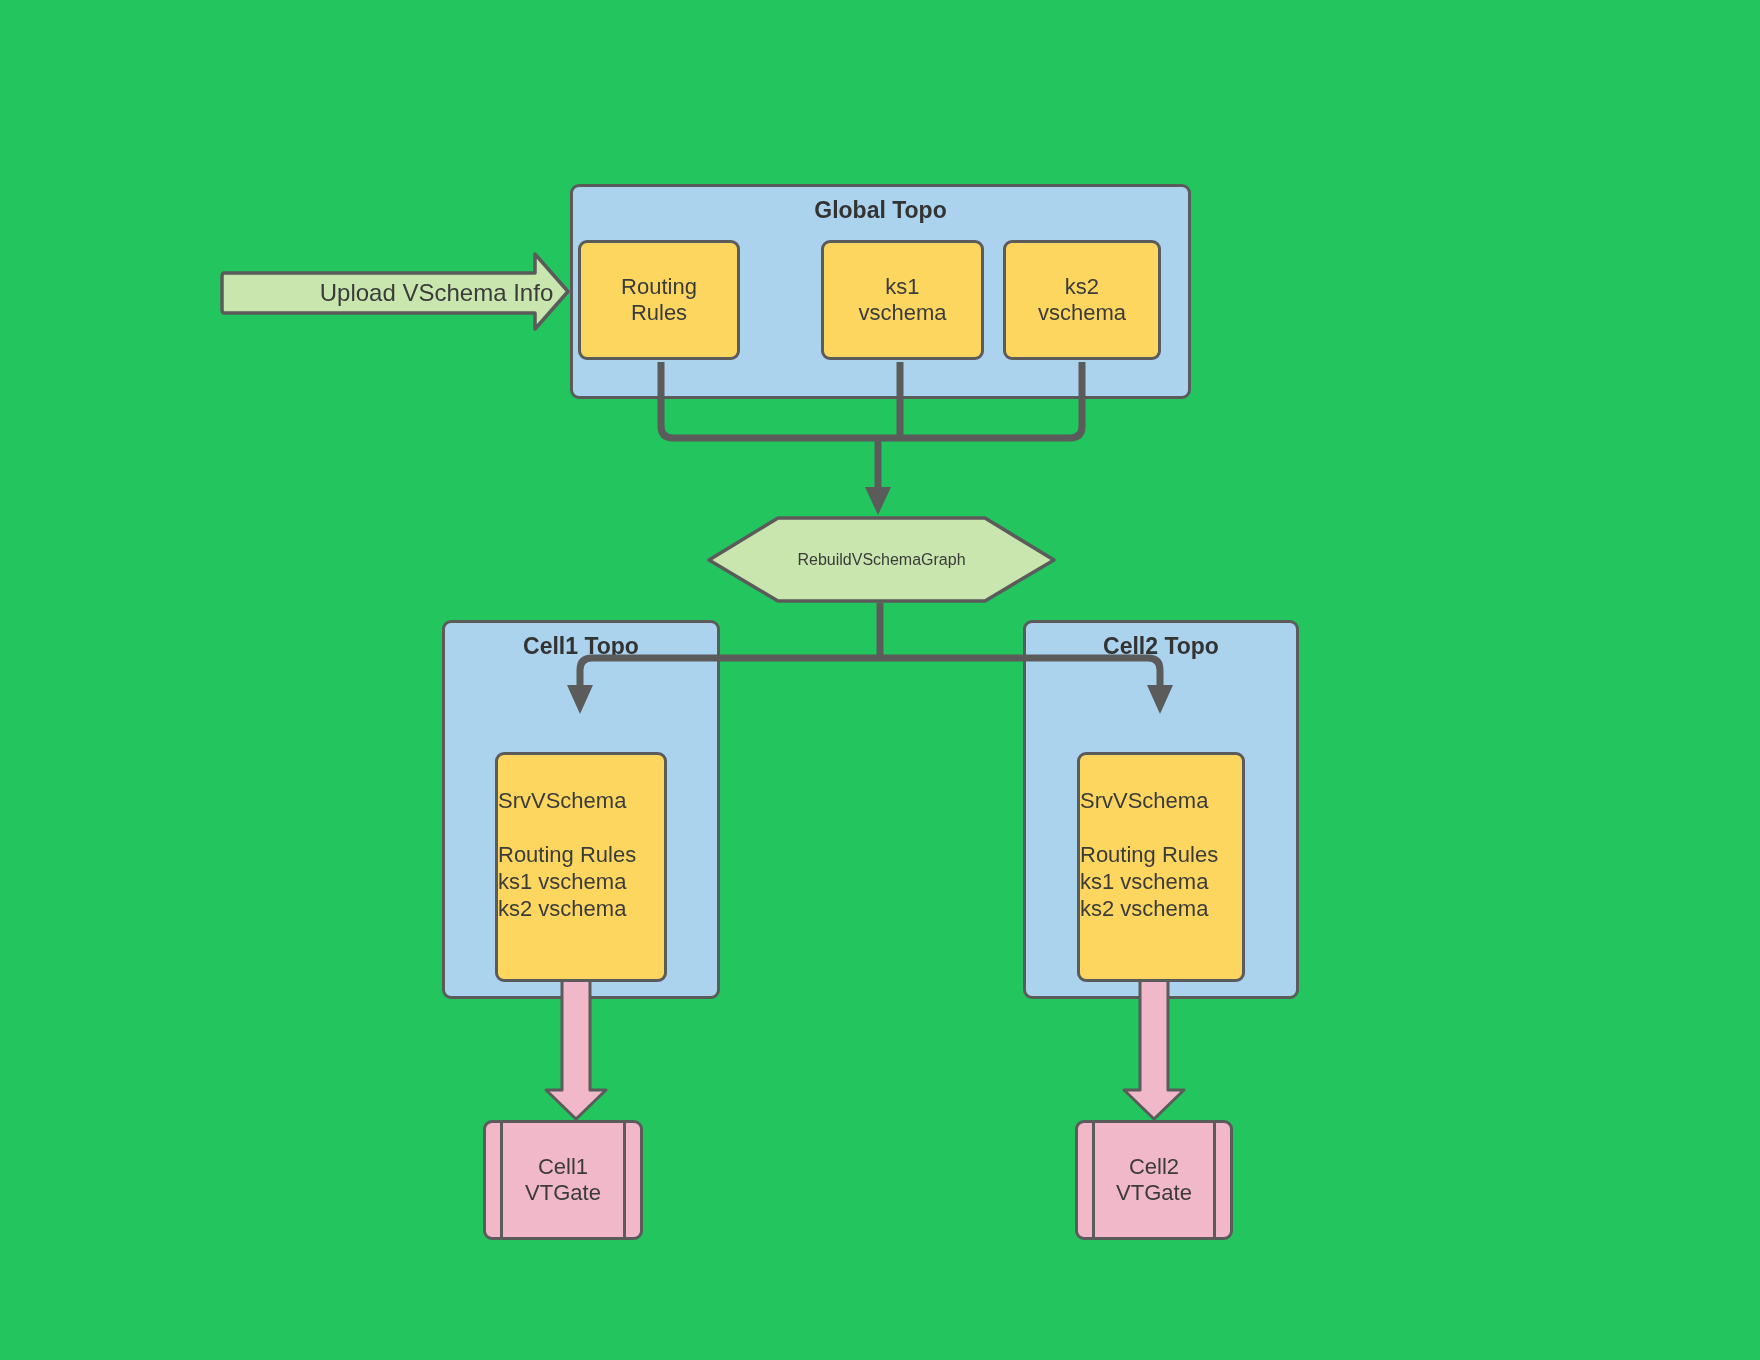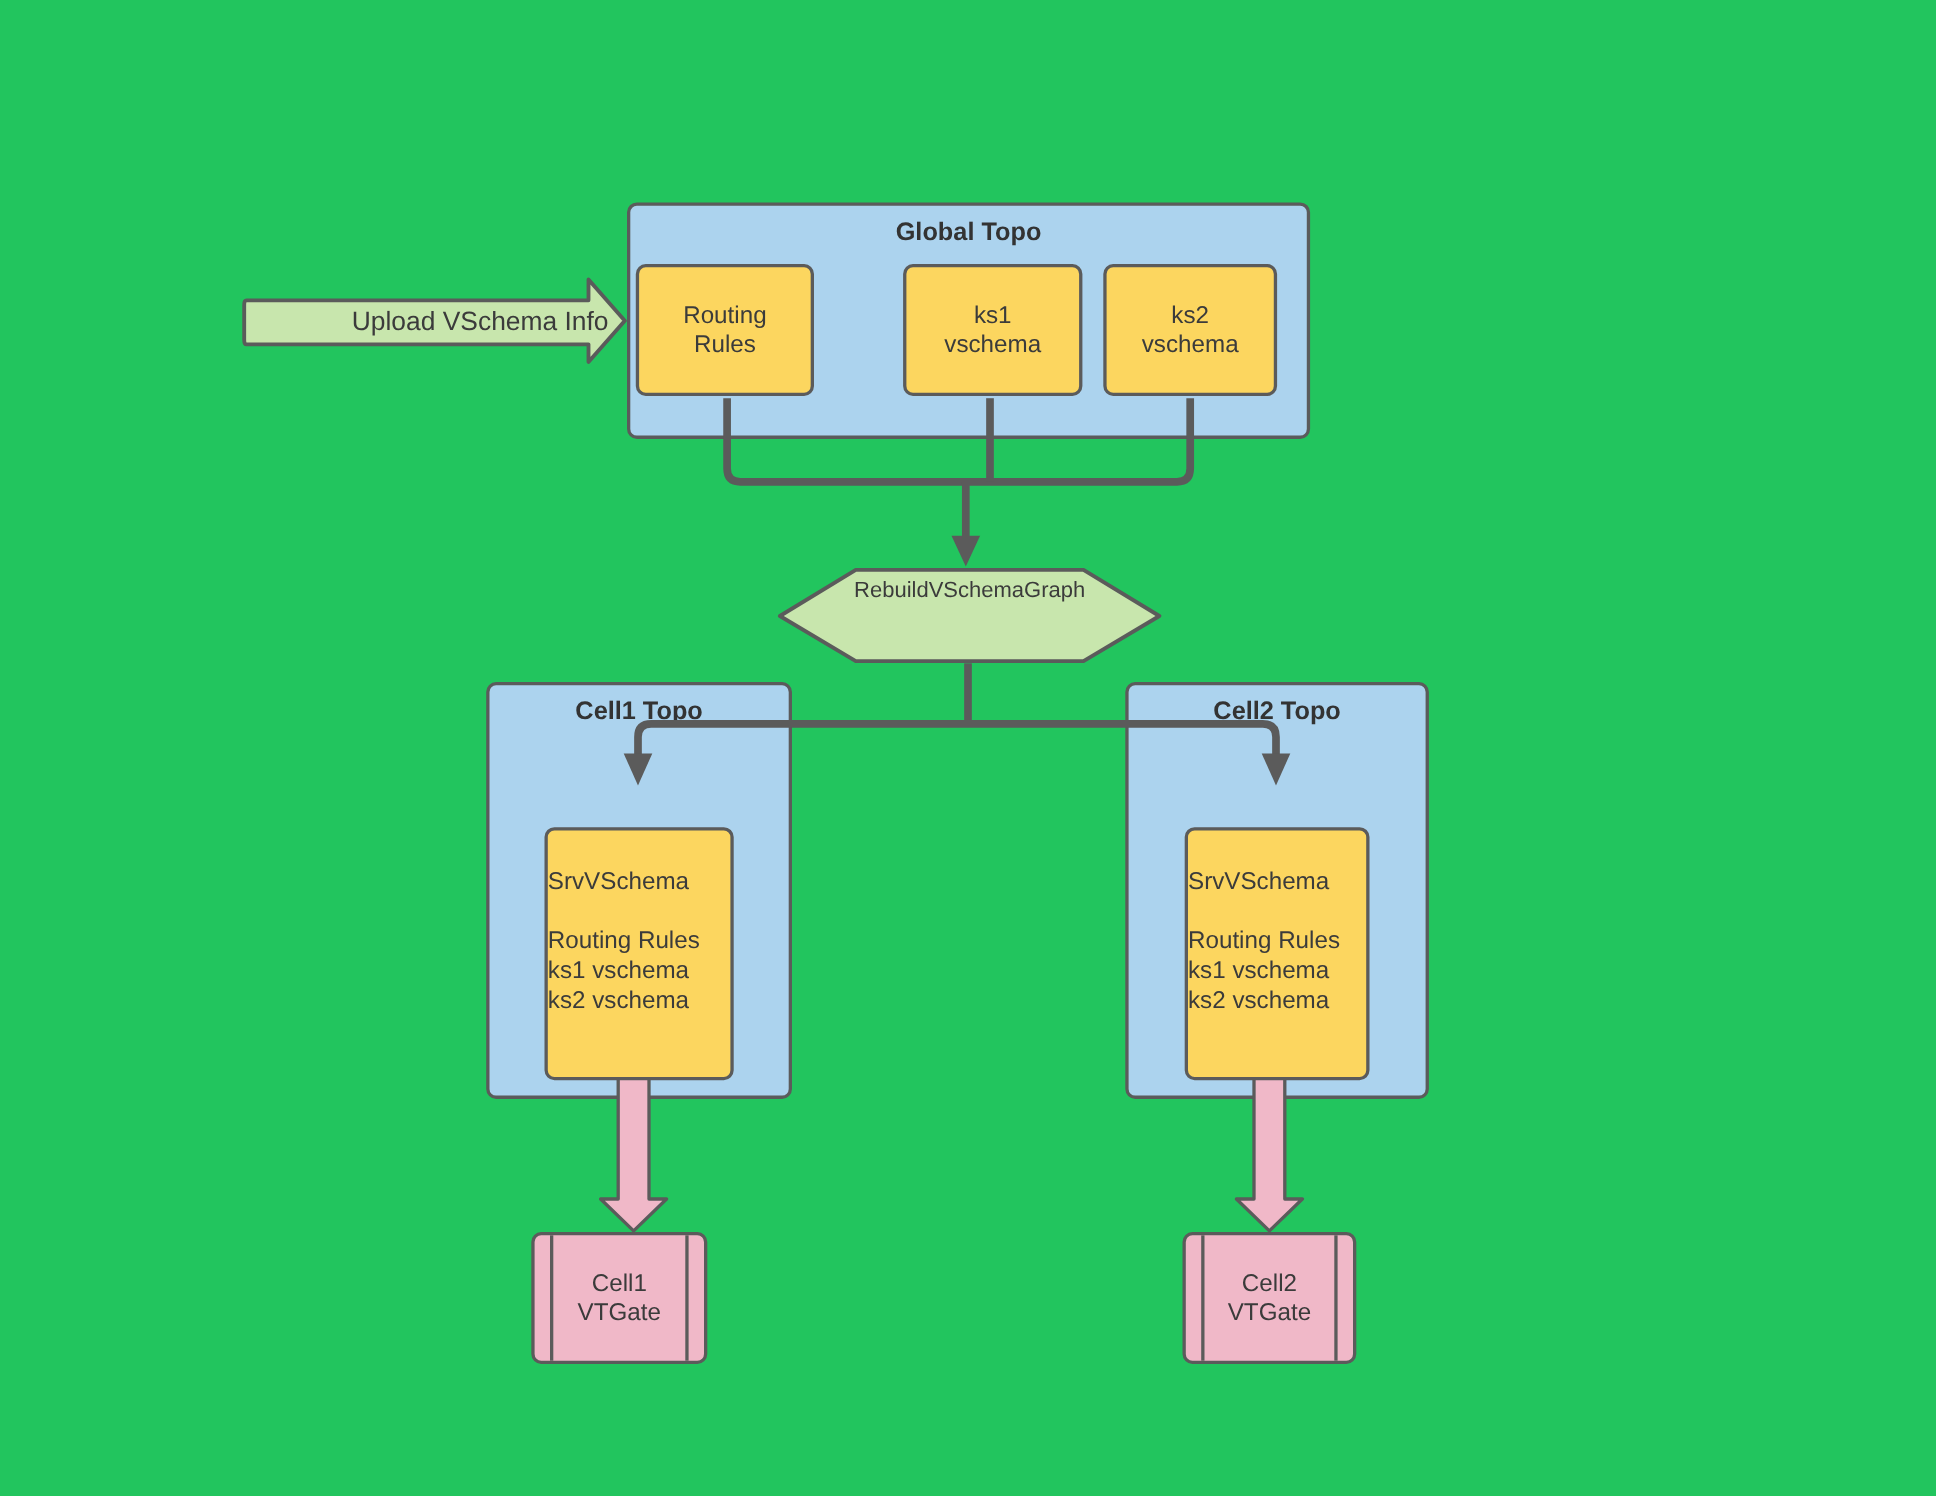--- a/index.html
+++ b/index.html
@@ -182,15 +182,15 @@
     <span class="rail right"></span>
   </div>
   <div class="vtgate" style="left:1075px; top:1120px; width:158px; height:120px;">
     <span class="rail left"></span>
     <span>Cell2
 VTGate</span>
     <span class="rail right"></span>
   </div>
 
   <div class="shape-label" style="left:240px; top:272px; width:313px; height:41px; font-size:24px;margin-left:40px;">Upload VSchema Info</div>
-  <div class="shape-label" style="left:709px; top:496px; width:345px; height:83px; font-size:20px;">RebuildVSchemaGraph</div>
+  <div class="shape-label" style="left:709px; top:518px; width:345px; height:83px; font-size:16px;">RebuildVSchemaGraph</div>
 
 </div>
 
 </body></html>

